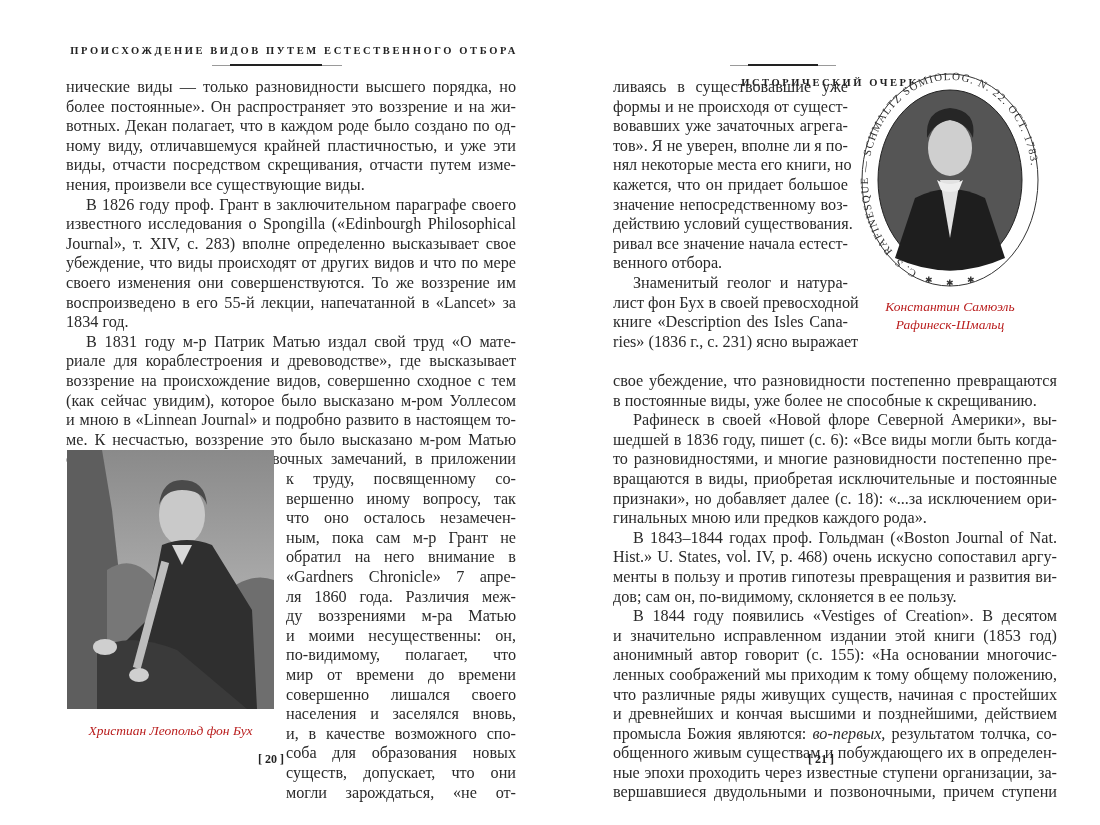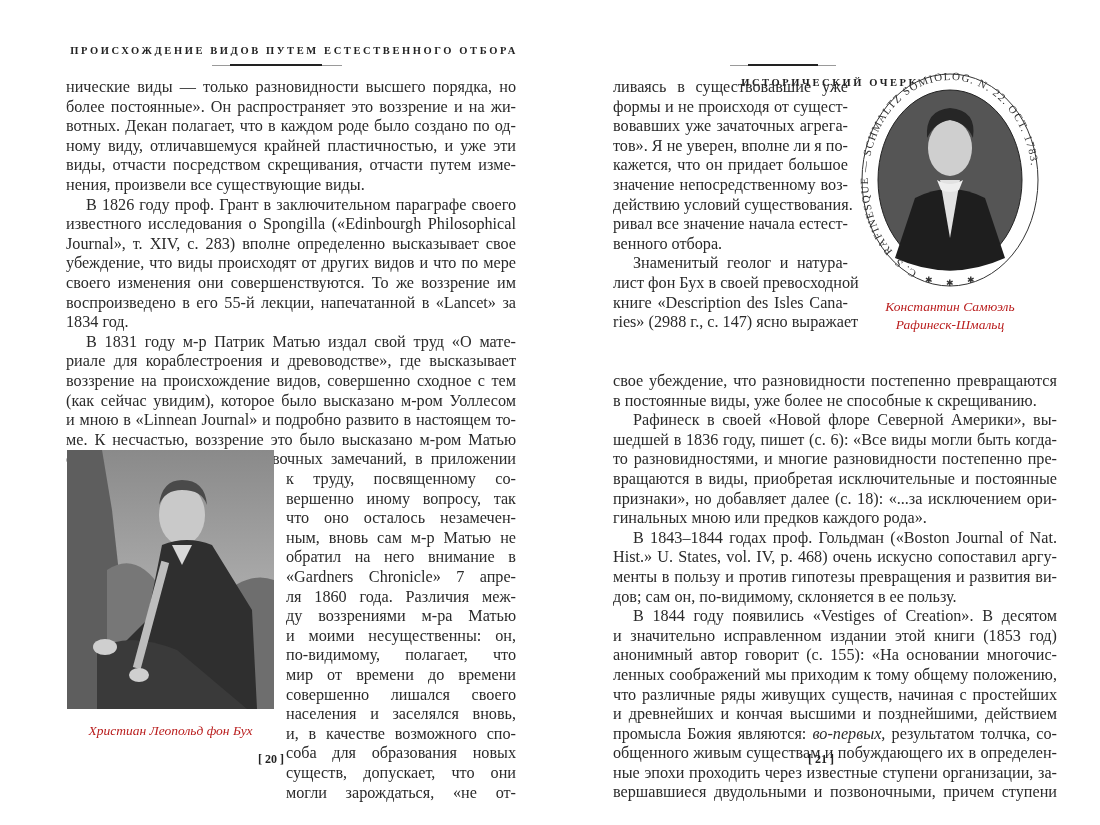--- a/index.html
+++ b/index.html
@@ -53,21 +53,21 @@
     <span class="line">(как сейчас увидим), которое было высказано м-ром Уоллесом</span>
     <span class="line">и мною в «Linnean Journal» и подробно развито в настоящем то-</span>
     <span class="line">ме. К несчастью, воззрение это было высказано м-ром Матью</span>
     <span class="line">очень кратко, в форме отрывочных замечаний, в приложении</span>
   </div>
 
   <div class="text" style="left:286px;top:470px;width:230px;">
     <span class="line">к труду, посвященному со-</span>
     <span class="line">вершенно иному вопросу, так</span>
     <span class="line">что оно осталось незамечен-</span>
-    <span class="line">ным, вновь сам м-р Матью не</span>
+    <span class="line">ным, пока сам м-р Грант не</span>
     <span class="line">обратил на него внимание в</span>
     <span class="line">«Gardners Chronicle» 7 апре-</span>
     <span class="line">ля 1860 года. Различия меж-</span>
     <span class="line">ду воззрениями м-ра Матью</span>
     <span class="line">и моими несущественны: он,</span>
     <span class="line">по-видимому, полагает, что</span>
     <span class="line">мир от времени до времени</span>
     <span class="line">совершенно лишался своего</span>
     <span class="line">населения и заселялся вновь,</span>
     <span class="line">и, в качестве возможного спо-</span>
@@ -109,29 +109,30 @@
   <div class="rule" style="left:180px;width:106px;">
     <div class="thin"></div>
       <div class="thick" style="left:18px;width:70px;"></div>
   </div>
 
   <div class="text" style="left:63px;top:78px;width:235px;">
     <span class="line">ливаясь в существовавшие уже</span>
     <span class="line">формы и не происходя от сущест-</span>
     <span class="line">вовавших уже зачаточных агрега-</span>
     <span class="line">тов». Я не уверен, вполне ли я по-</span>
+    <span class="line">нял некоторые места его книги, но</span>
     <span class="line">кажется, что он придает большое</span>
     <span class="line">значение непосредственному воз-</span>
     <span class="line">действию условий существования.</span>
     <span class="line">ривал все значение начала естест-</span>
     <span class="line last">венного отбора.</span>
     <span class="line" style="padding-left:20px;">Знаменитый геолог и натура-</span>
     <span class="line">лист фон Бух в своей превосходной</span>
     <span class="line">книге «Description des Isles Cana-</span>
-    <span class="line">ries» (2988 г., с. 147) ясно выражает</span>
+    <span class="line">ries» (1836 г., с. 231) ясно выражает</span>
   </div>
 
   <div class="portrait" style="left:305px;top:68px;width:190px;height:225px;">
     <svg width="190" height="225" viewBox="0 0 190 225">
       <defs>
         <path id="ovalPath" d="M95 212 A82 100 0 1 1 95.1 212"></path>
       </defs>
       <ellipse cx="95" cy="112" rx="88" ry="106" fill="#fff" stroke="#333" stroke-width="1"></ellipse>
       <ellipse cx="95" cy="112" rx="72" ry="90" fill="#555" stroke="#222" stroke-width="1"></ellipse>
       <ellipse cx="95" cy="80" rx="22" ry="28" fill="#cfcfcf"></ellipse>

